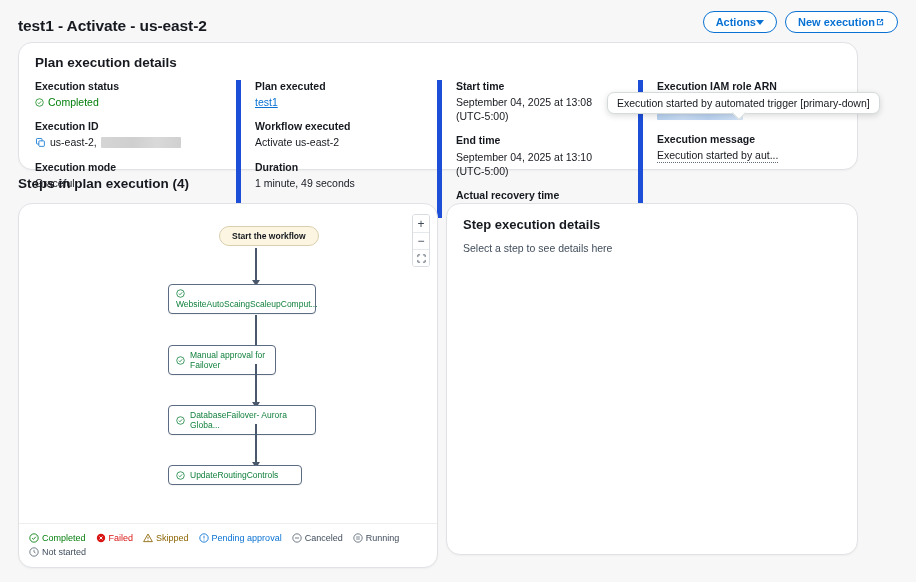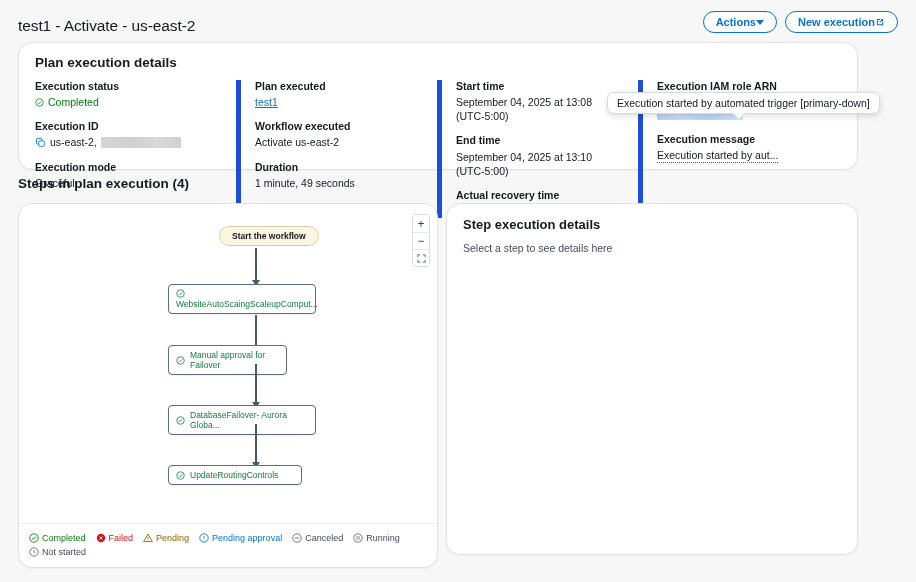--- a/index.html
+++ b/index.html
@@ -29,21 +29,21 @@
   .top-bar {
     display: flex;
     align-items: center;
     justify-content: space-between;
     padding: 12px 18px 8px 18px;
     height: 40px;
   }
 
   .page-title {
     font-size: 15.5px;
-    font-weight: normal;
+    font-weight: bold;
     color: #16191f;
     letter-spacing: -0.1px;
     margin-top: 8px;
   }
 
   .top-actions {
     display: flex;
     gap: 8px;
     align-items: center;
   }
@@ -480,21 +480,21 @@
         <svg class="check-sm" viewBox="0 0 16 16">
           <circle cx="8" cy="8" r="6.7" fill="none" stroke="#11803c" stroke-width="1.4"></circle>
           <path d="M5.1 8.2l2 2 3.9-4.3" fill="none" stroke="#11803c" stroke-width="1.4"></path>
         </svg>
         <span>WebsiteAutoScaingScaleupComput...</span>
       </div>
 
       <div class="edge" style="left:236px; top:111px; height:33px;"></div>
       <div class="arrowhead" style="left:232.5px; top:142px;"></div>
 
-      <div class="node node-step" style="left:149px; top:141px; width:119px;">
+      <div class="node node-step" style="left:149px; top:141px; width:108px;">
         <svg class="check-sm" viewBox="0 0 16 16">
           <circle cx="8" cy="8" r="6.7" fill="none" stroke="#11803c" stroke-width="1.4"></circle>
           <path d="M5.1 8.2l2 2 3.9-4.3" fill="none" stroke="#11803c" stroke-width="1.4"></path>
         </svg>
         <span>Manual approval for Failover</span>
       </div>
 
       <div class="edge" style="left:236px; top:160px; height:40px;"></div>
       <div class="arrowhead" style="left:232.5px; top:198px;"></div>
 
@@ -536,21 +536,21 @@
         </svg>
         <span style="color:#d91515">Failed</span>
       </div>
 
       <div class="legend-item">
         <svg class="legend-ico" viewBox="0 0 16 16">
           <path d="M8 1.6L15 13.8H1z" fill="none" stroke="#8d6605" stroke-width="1.4" stroke-linejoin="round"></path>
           <path d="M8 6v3.3" stroke="#8d6605" stroke-width="1.4"></path>
           <circle cx="8" cy="11.4" r="0.8" fill="#8d6605"></circle>
         </svg>
-        <span style="color:#8d6605">Pending</span>
+        <span style="color:#8d6605">Skipped</span>
       </div>
 
       <div class="legend-item">
         <svg class="legend-ico" viewBox="0 0 16 16">
           <circle cx="8" cy="8" r="6.7" fill="none" stroke="#0972d3" stroke-width="1.4"></circle>
           <path d="M8 4.4v4.4" stroke="#0972d3" stroke-width="1.4"></path>
           <circle cx="8" cy="11.1" r="0.8" fill="#0972d3"></circle>
         </svg>
         <span style="color:#0972d3">Pending approval</span>
       </div>

